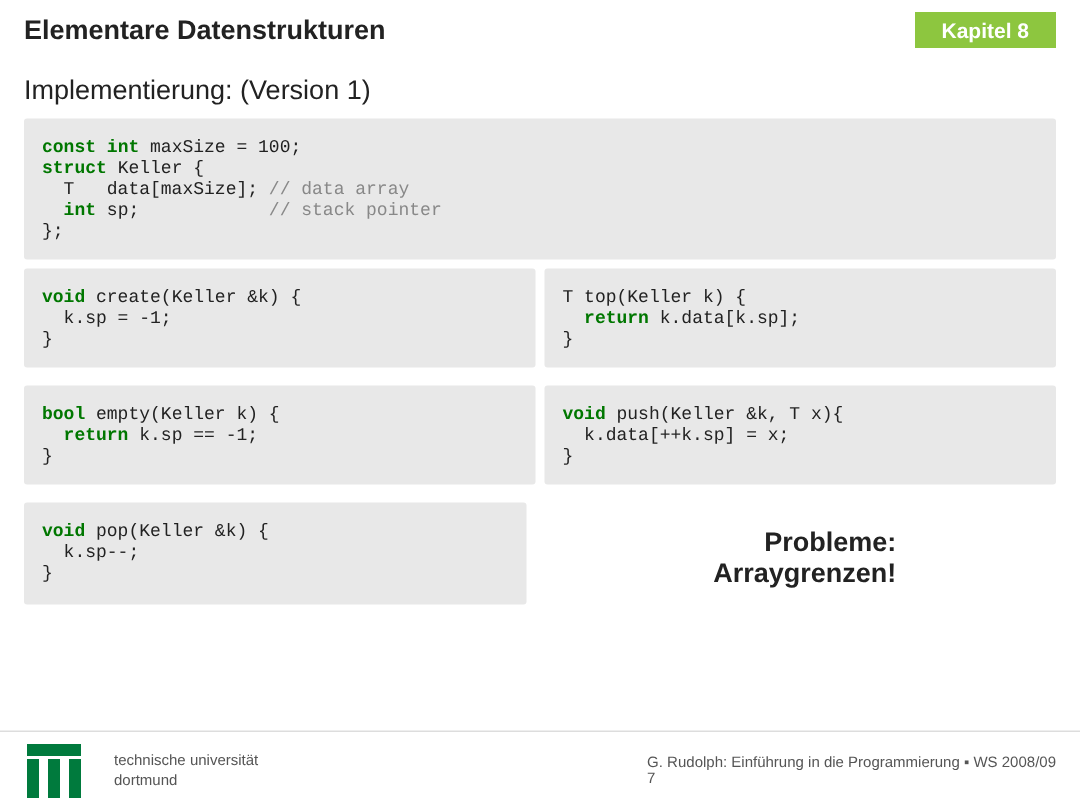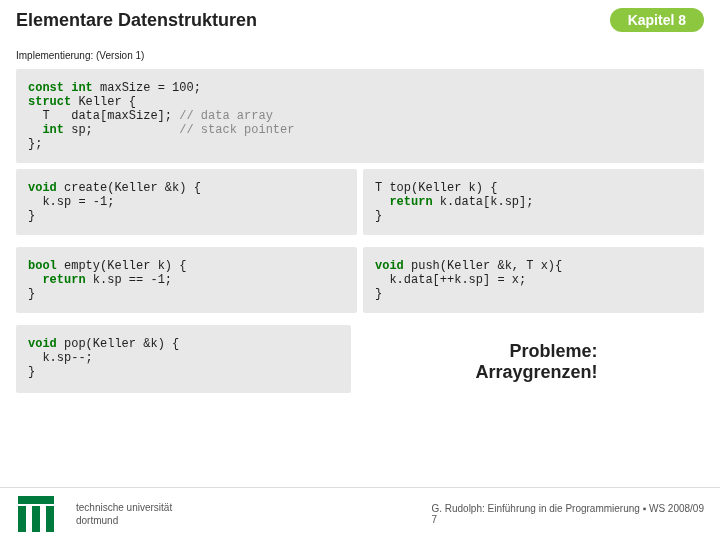--- a/index.html
+++ b/index.html
@@ -22,27 +22,27 @@
       font-size: 18px;
       font-weight: bold;
       color: #222;
     }
     .header-badge {
       background: #8dc63f;
       color: #fff;
       font-size: 14px;
       font-weight: bold;
       padding: 4px 18px;
-      border-radius: 12px;
+      border-radius: 0;
     }
     .content {
       padding: 10px 16px 0 16px;
     }
     .subtitle {
-      font-size: 10px;
+      font-size: 18px;
       color: #222;
       margin-bottom: 8px;
     }
     .code-block {
       background: #e8e8e8;
       border-radius: 2px;
       padding: 12px 12px;
       font-family: 'Courier New', Courier, monospace;
       font-size: 12px;
       color: #222;

